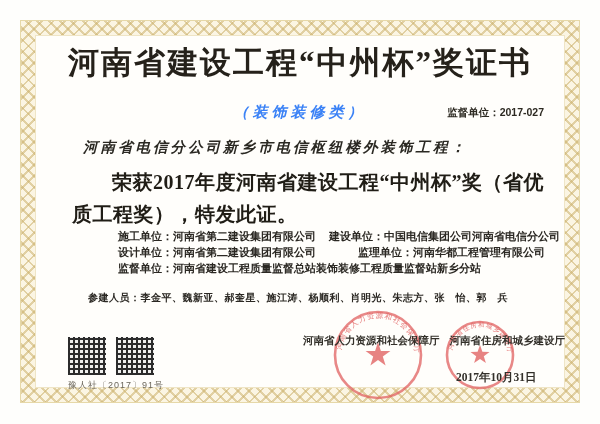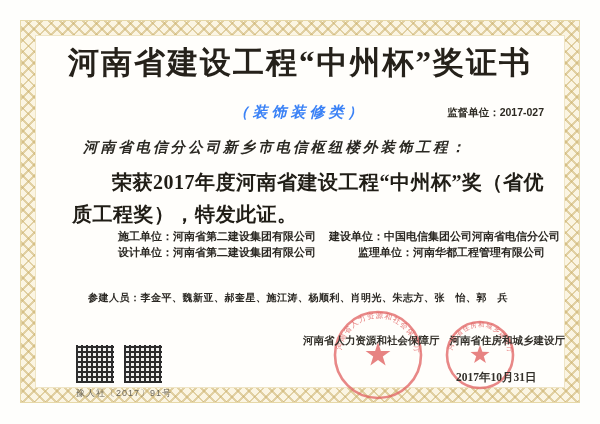--- a/index.html
+++ b/index.html
@@ -52,21 +52,21 @@
     font-size:11px;font-weight:bold;color:#2b2823;line-height:16px;margin-left:30px;
   }
   .units .row{display:flex;}
   .units .cell-l{width:240px;white-space:nowrap;}
   .units .cell-r{white-space:nowrap;}
   .participants{
     position:absolute;left:88px;top:291px;font-size:10px;font-weight:bold;
     color:#2b2823;white-space:nowrap;letter-spacing:0.5px;
   }
   
-  .qr-block{position:absolute;left:76px;top:337px;width:110px;margin-top:8px;}
+  .qr-block{position:absolute;left:68px;top:337px;width:110px;}
   .qr{
     width:38px;height:38px;display:inline-block;margin-right:10px;vertical-align:top;
     background-color:#f6f6f4;
     background-image:
       repeating-linear-gradient(0deg,#2c2c2c 0 2px,transparent 2px 5px),
       repeating-linear-gradient(90deg,#2c2c2c 0 2px,#efefed 2px 5px);
   }
   .doc-ref{
     margin-top:4px;font-size:9px;color:#6b665a;letter-spacing:1px;white-space:nowrap;
     font-family:"Liberation Sans","DejaVu Sans",sans-serif;
@@ -118,20 +118,25 @@
         </div>
       </div>
       <div class="row">
         <div class="cell-l">
           <span>设计单位：</span><span>河南省第二建设集团有限公司</span>
         </div>
         <div class="cell-r">
           <span>监理单位：</span><span>河南华都工程管理有限公司</span>
         </div>
       </div>
+      <div class="row">
+        <div style="white-space:nowrap;">
+          <span>监督单位：</span><span>河南省建设工程质量监督总站装饰装修工程质量监督站新乡分站</span>
+        </div>
+      </div>
     </div>
 
     <div class="participants">
       <span>参建人员：</span><span>李金平、魏新亚、郝奎星、施江涛、杨顺利、肖明光、朱志方、张　怡、郭　兵</span>
     </div>
 
     <div class="qr-block">
       <span class="qr"></span><span class="qr"></span>
       <div class="doc-ref">豫人社〔2017〕91号</div>
     </div>

